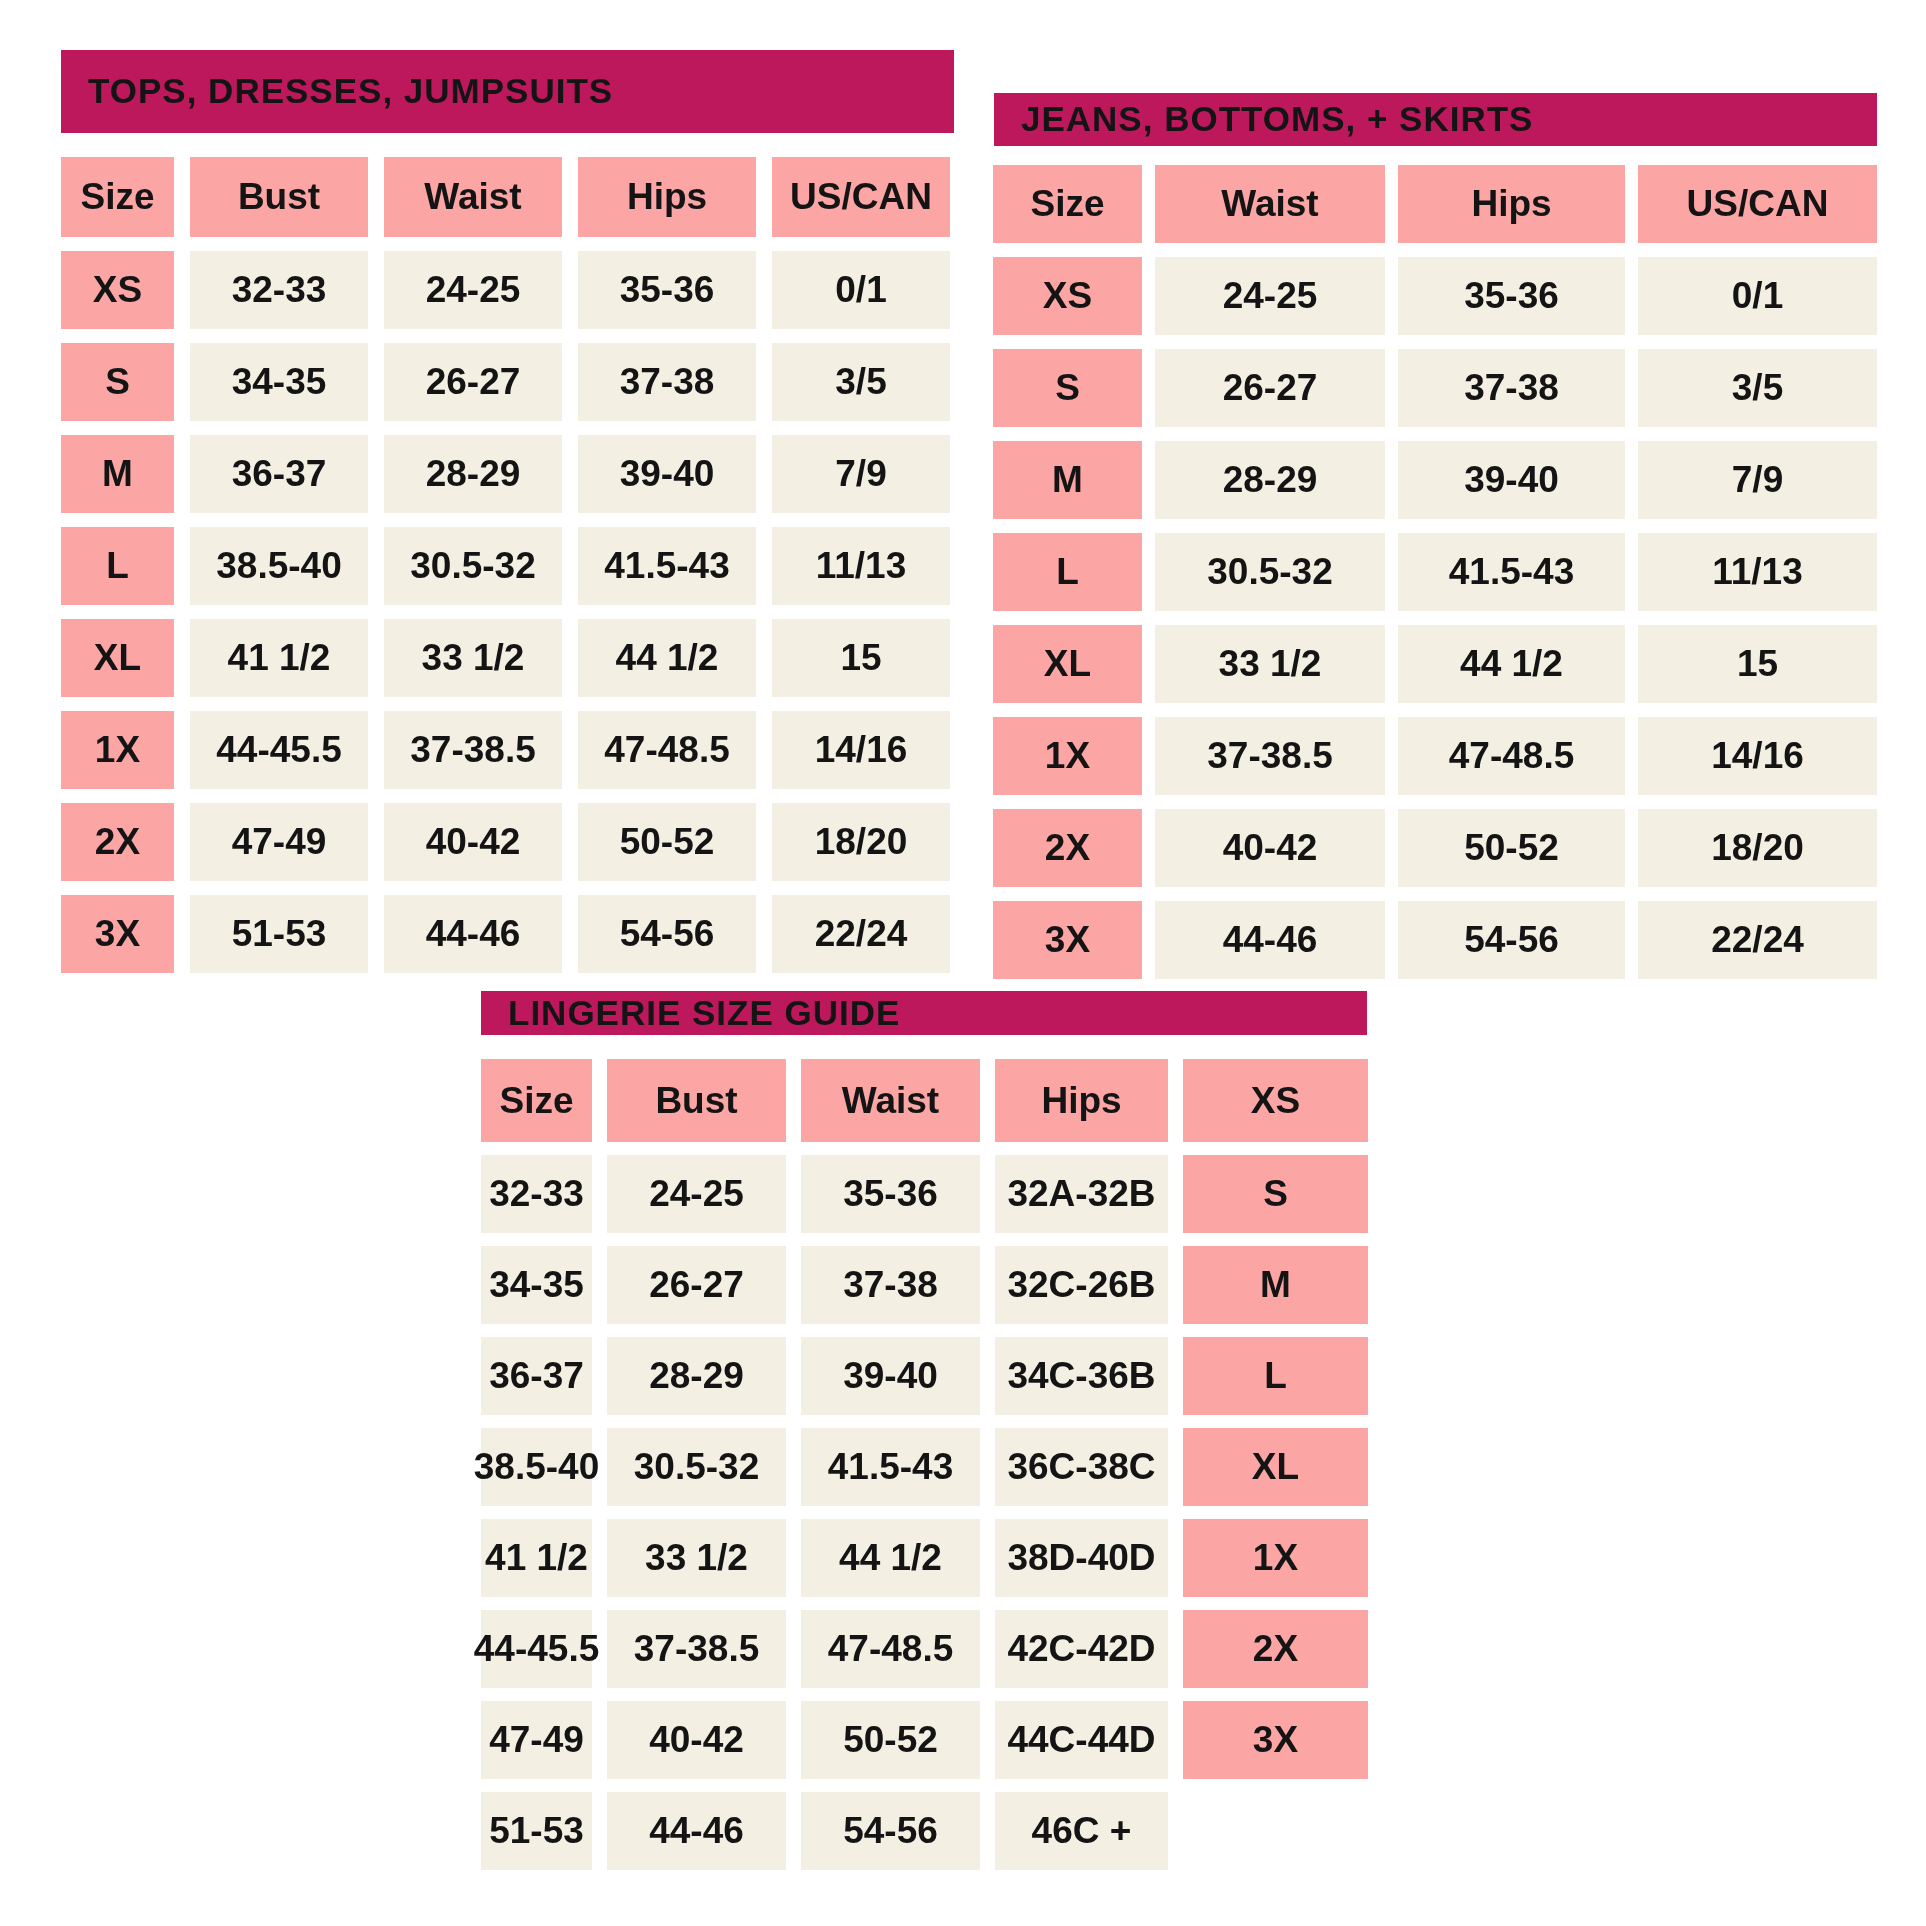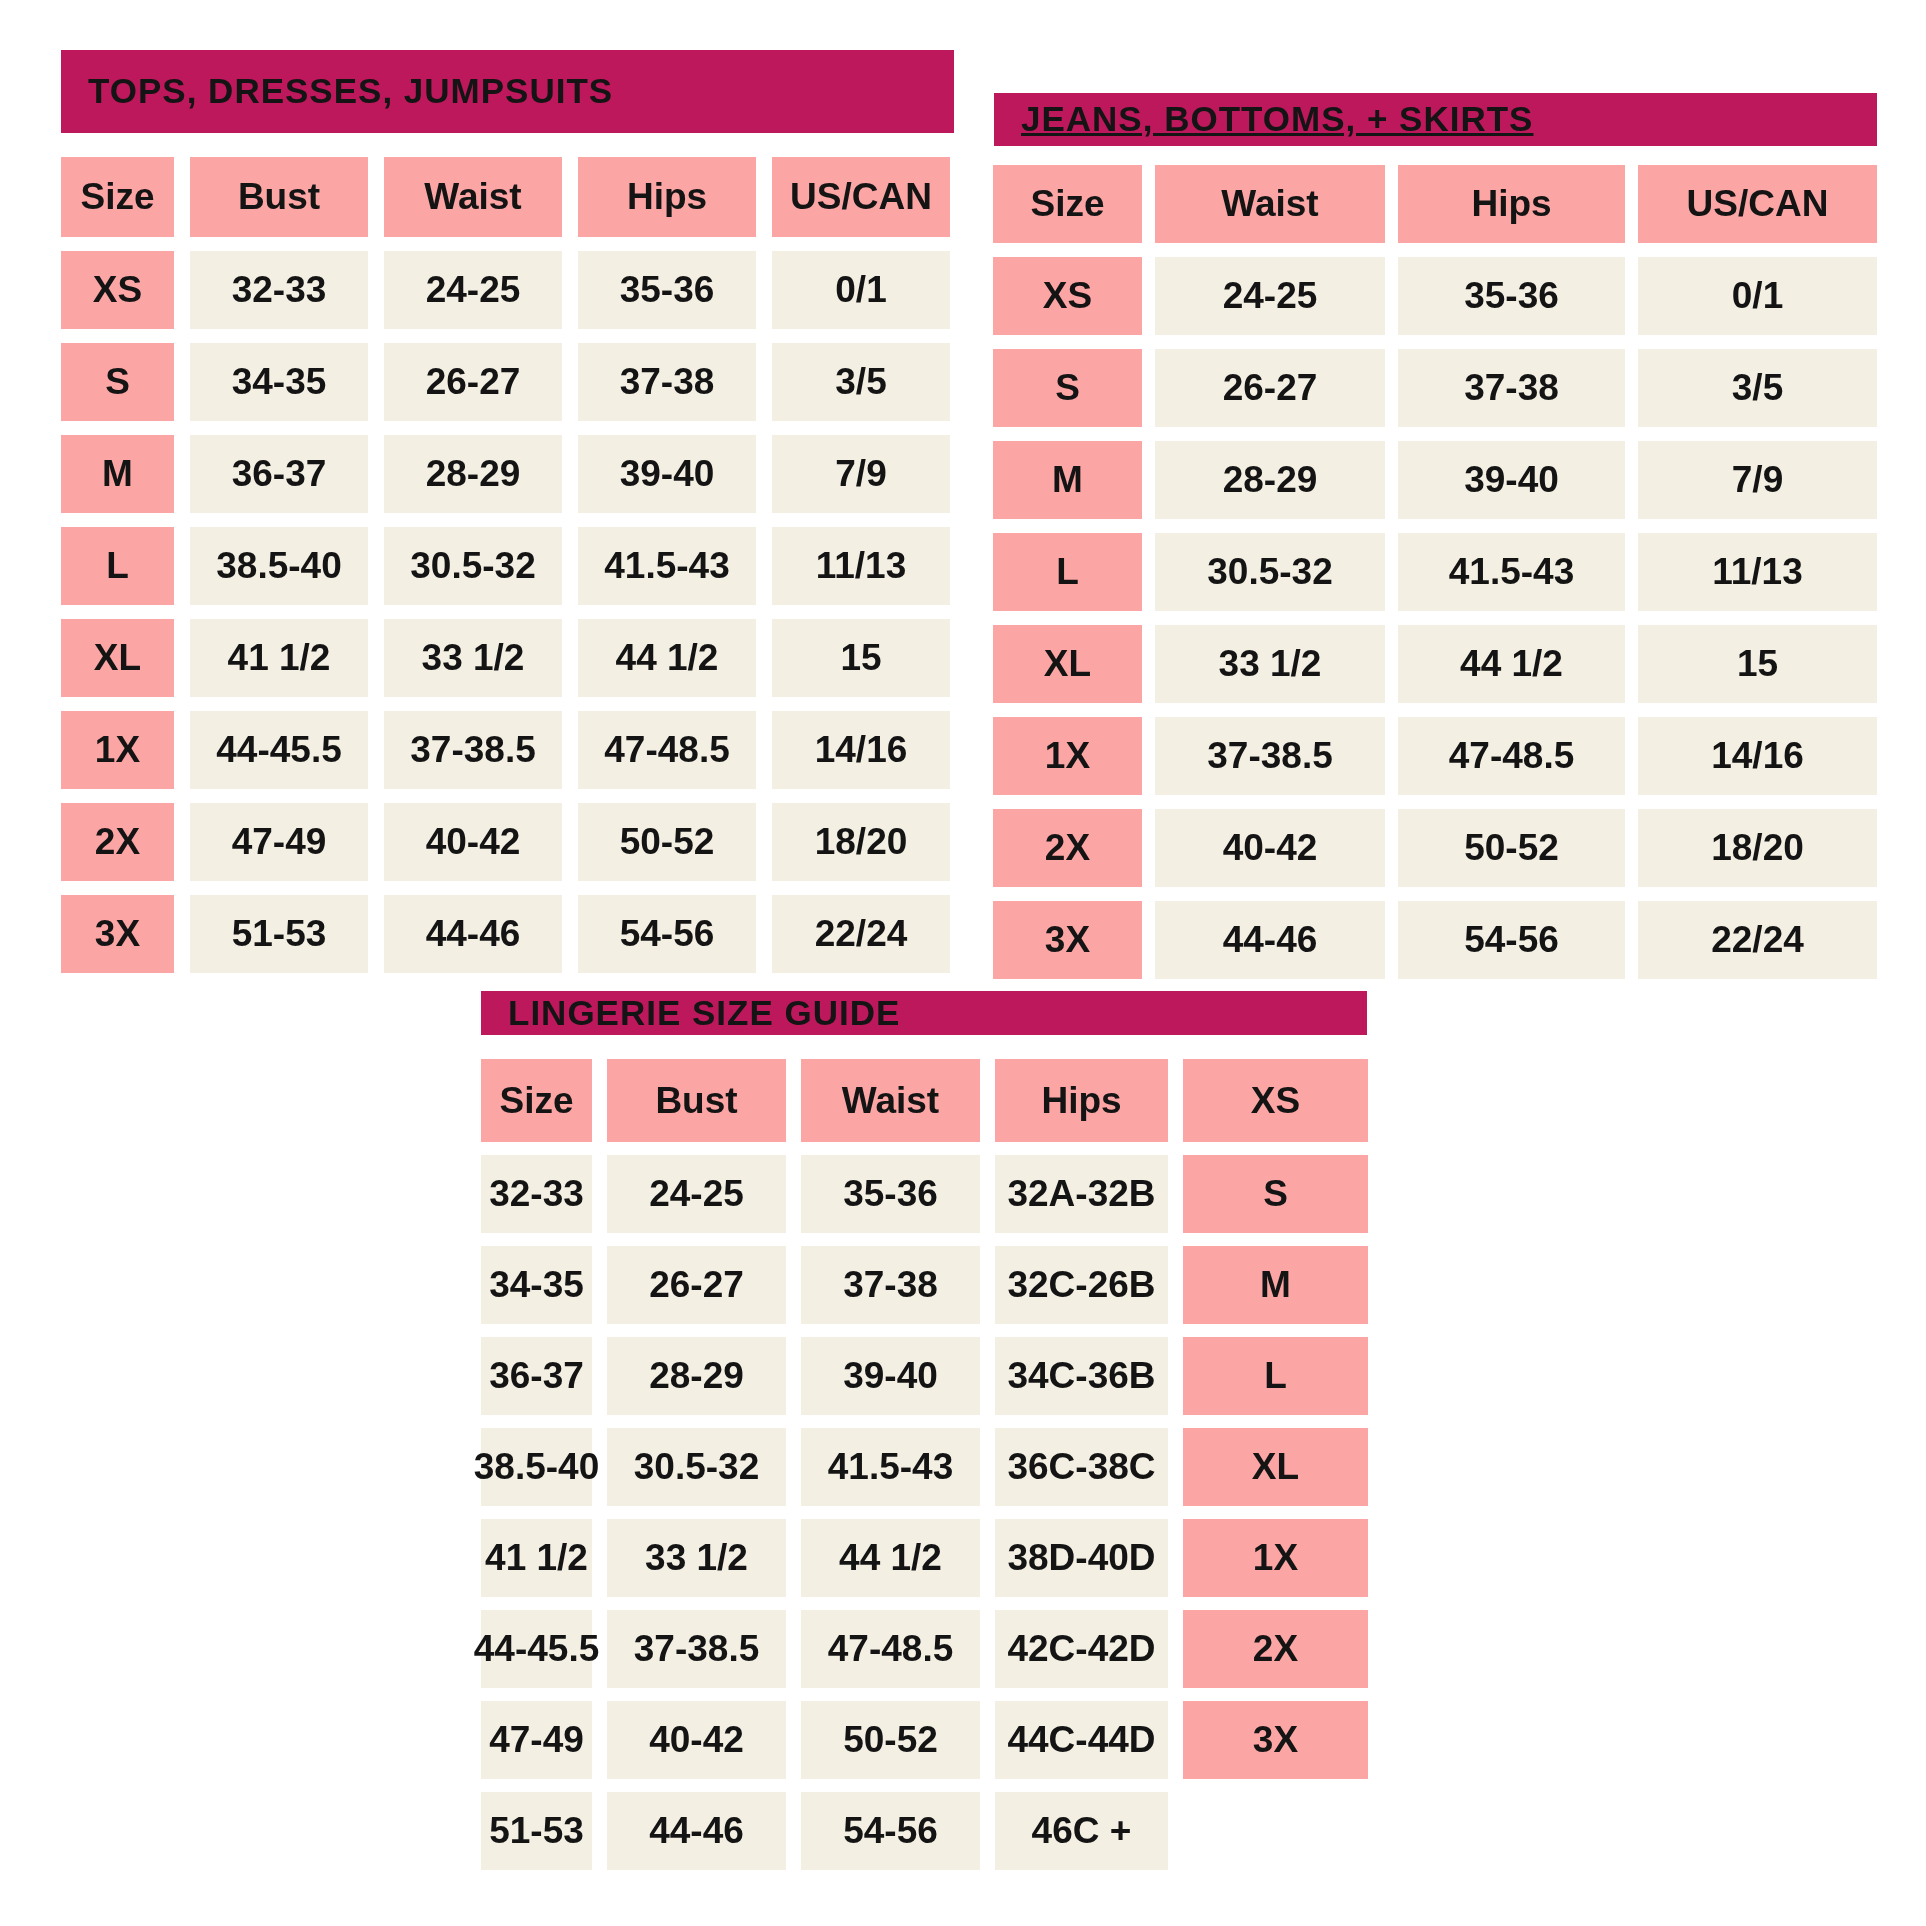--- a/index.html
+++ b/index.html
@@ -28,21 +28,21 @@
     line-height: 1.15;
   }
   .banner .subtitle {
     font-size: 26px;
     font-weight: bold;
     letter-spacing: 0.5px;
     color: #141414;
     line-height: 1.2;
   }
   .banner-t1 { left: 61px;   top: 50px;   width: 893px; height: 83px; }
-  .banner-t2 { left: 994px; top: 93px;   width: 883px; height: 53px; text-decoration: underline; }
+  .banner-t2 { left: 994px; top: 93px;   width: 883px; height: 53px; }
   .banner-t3 { left: 481px;  top: 991px; width: 886px; height: 44px; }
 
   .grid { position: absolute; display: grid; }
   .grid-t1 {
     left: 61px; top: 157px;
     grid-template-columns: 113px 178px 178px 178px 178px;
     grid-template-rows: 80px repeat(8, 78px);
     column-gap: 16px; row-gap: 14px;
   }
   .grid-t2 {

